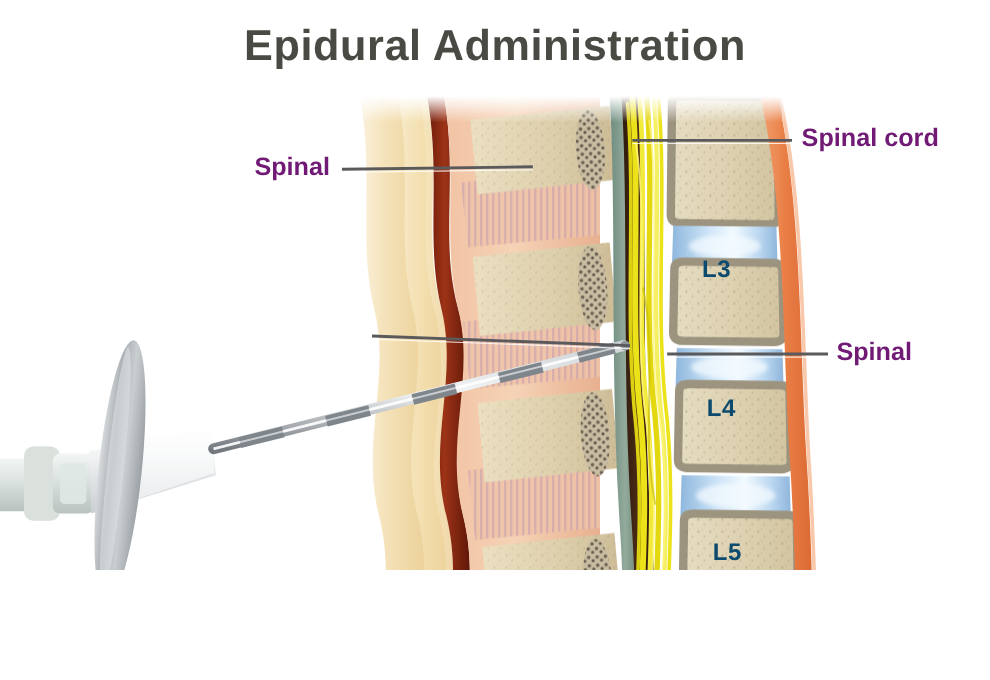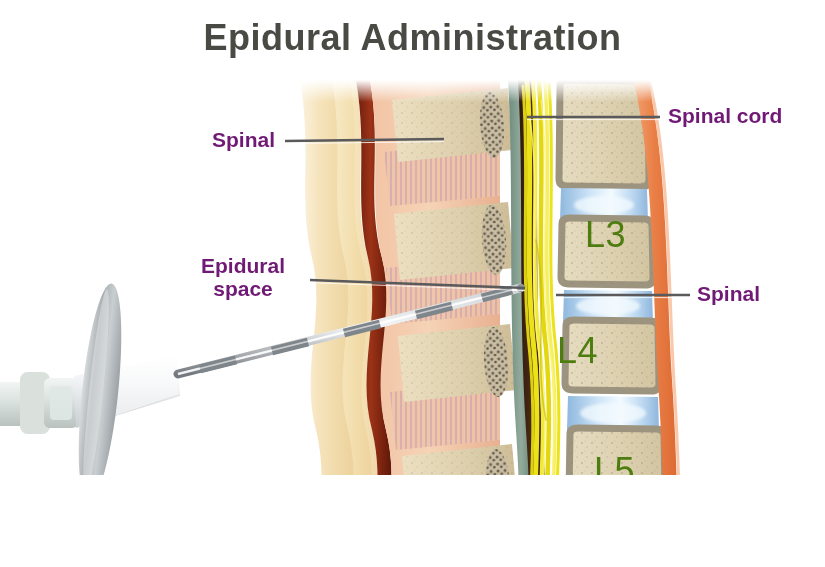--- a/index.html
+++ b/index.html
@@ -55,23 +55,23 @@
     white-space: pre-line;
   }
   #label-spine      { left: 212px; top: 129px; }
   #label-epidural   { left: 184px; top: 255px; text-align: center; width: 118px; }
   #label-spinalcord { left: 668px; top: 105px; }
   #label-nerve      { left: 697px; top: 283px; }
 
   
   .vert-num {
     position: absolute;
-    font-size: 36px;
-    font-weight: normal;
-    color: #4d7c0f;
+    font-size: 20px;
+    font-weight: bold;
+    color: #0c4a6e;
     letter-spacing: 0.5px;
   }
 </style>
 </head>
 <body>
 
 <div id="page">
 
   <div id="title">Epidural Administration</div>
 
@@ -248,21 +248,21 @@
         </g>
 
         <path d="M648,80 C668,170 666,280 672,380 C678,470 676,520 682,567
                  L668,567 C662,520 664,470 658,380 C652,280 654,170 634,82 Z" fill="url(#gOrange)"></path>
         <path d="M650,82 C670,172 668,282 674,382 C680,472 678,522 684,567" stroke="#f7b68e" stroke-width="3" fill="none" opacity="0.75"></path>
       </g>
 
     </svg>
 
     <div class="vert-num" style="left:585px; top:214px;">L3</div>
-    <div class="vert-num" style="left:557px; top:330px;">L4</div>
+    <div class="vert-num" style="left:589px; top:330px;">L4</div>
     <div class="vert-num" style="left:594px; top:450px;">L5</div>
 
     <svg id="syringe-svg" viewBox="0 0 825 567">
       <defs>
         <linearGradient id="gWing" x1="0" y1="0" x2="1" y2="0">
           <stop offset="0" stop-color="#d8dcde"></stop>
           <stop offset="0.3" stop-color="#a9aeb2"></stop>
           <stop offset="0.6" stop-color="#c9ced1"></stop>
           <stop offset="1" stop-color="#9ba1a5"></stop>
         </linearGradient>
@@ -325,19 +325,17 @@
       </g>
       <g stroke="#ffffff" stroke-width="1" fill="none" opacity="0.8">
         <line x1="285" y1="143.6" x2="444" y2="141.6"></line>
         <line x1="310" y1="282.6" x2="525" y2="290.6"></line>
         <line x1="527" y1="119.6" x2="660" y2="119.6"></line>
         <line x1="556" y1="297.6" x2="690" y2="297.6"></line>
       </g>
     </svg>
 
     <div class="anno-label" id="label-spine">Spinal</div>
-    <div class="anno-label" id="label-epidural">Epidural
-space</div>
     <div class="anno-label" id="label-spinalcord">Spinal cord</div>
     <div class="anno-label" id="label-nerve">Spinal</div>
 
   </div>
 </div>
 
 </body></html>

